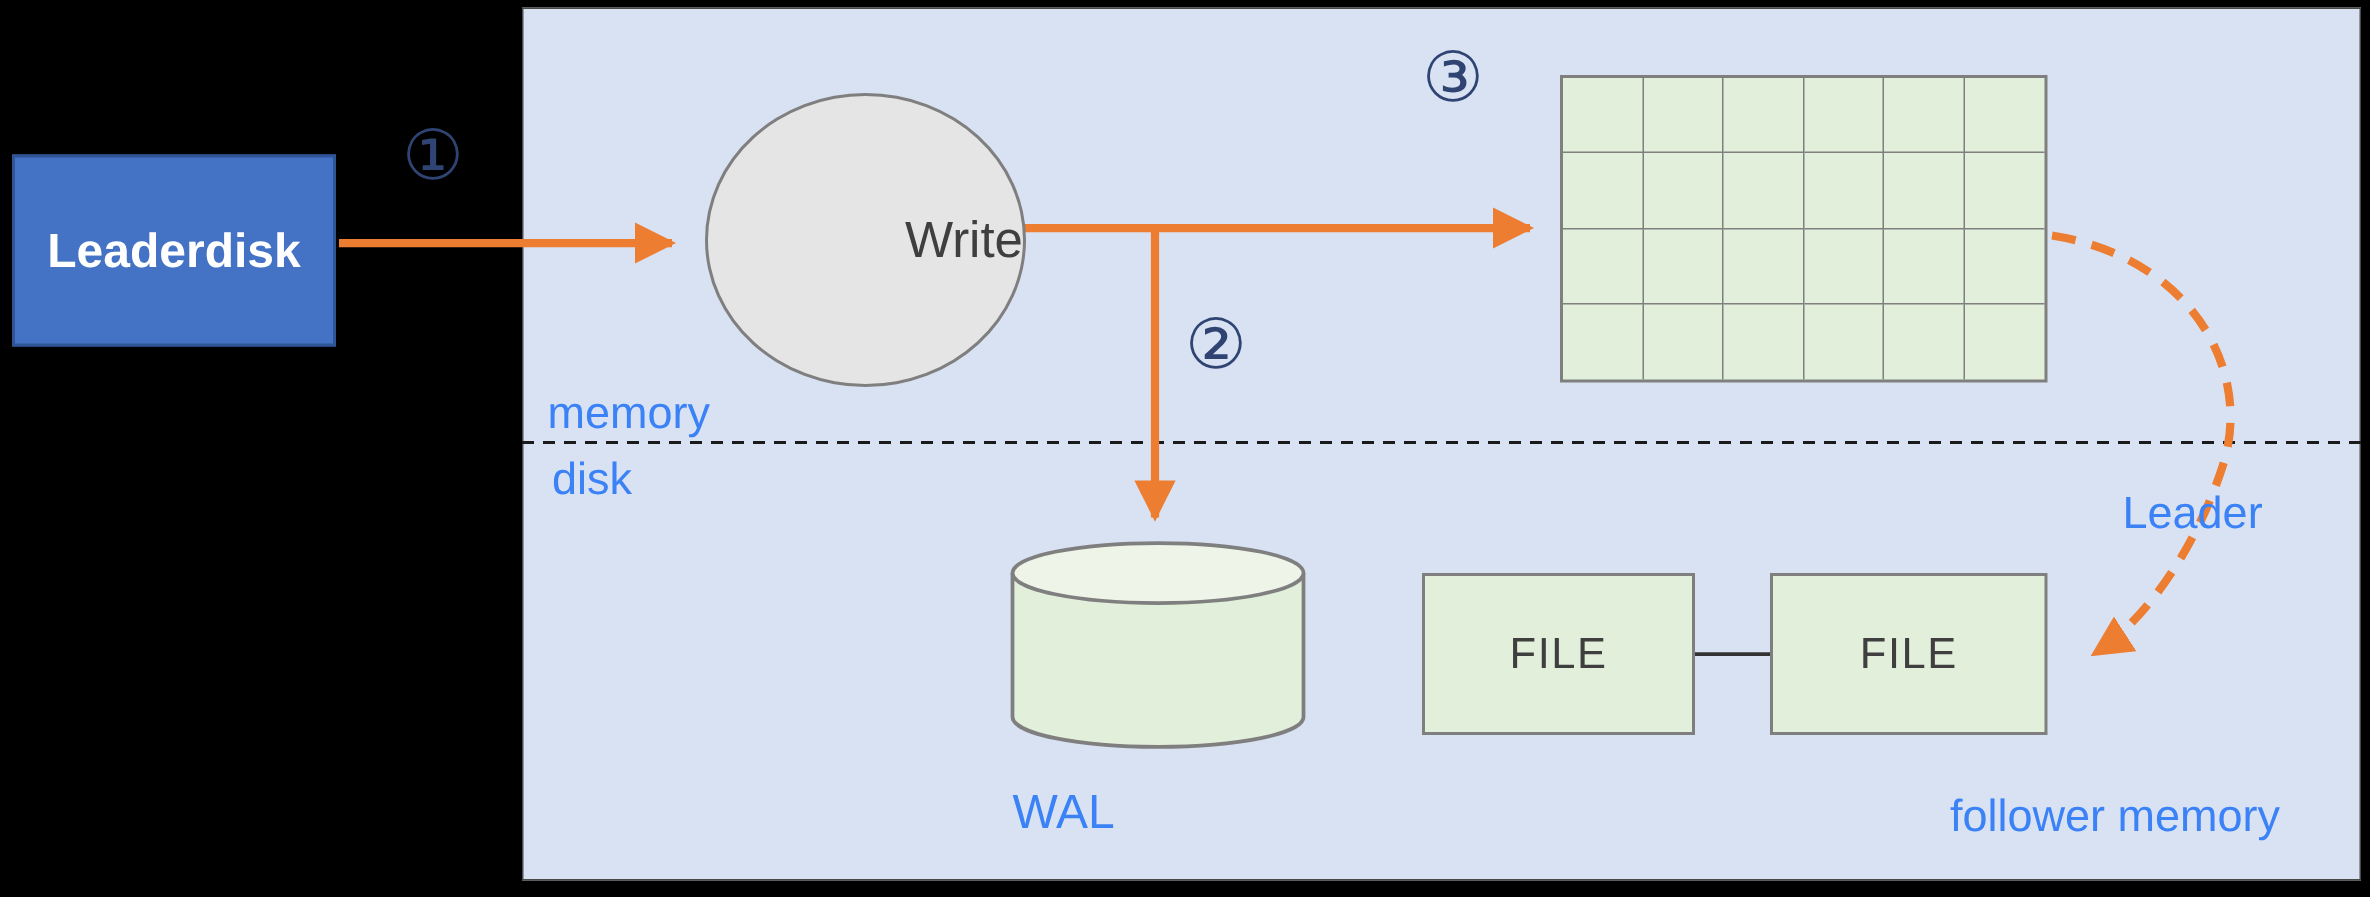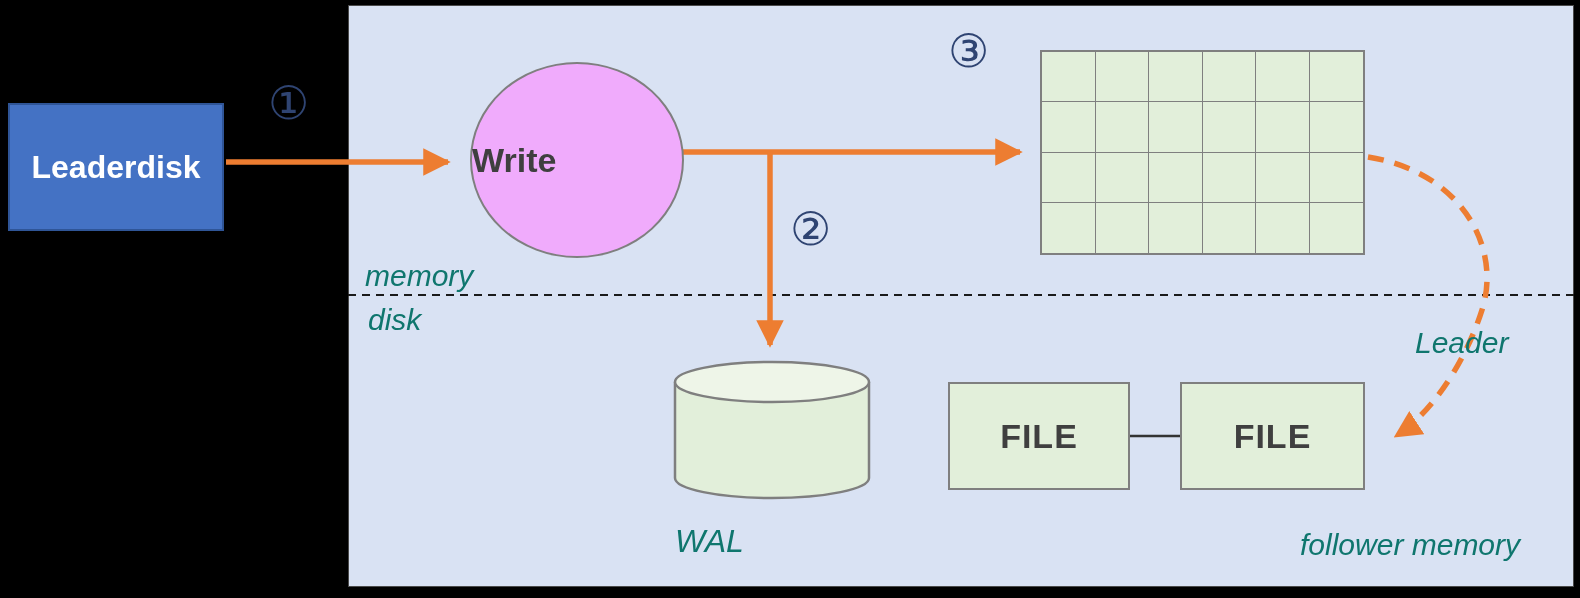--- a/index.html
+++ b/index.html
@@ -13,49 +13,49 @@
   }
   svg.connectors{position:absolute;left:0;top:0;width:1580px;height:598px;pointer-events:none;}
   .leader-box{
     position:absolute;left:8px;top:103px;width:216px;height:128px;
     background:#4472c4;border:2px solid #2f5597;box-sizing:border-box;
     display:flex;flex-direction:row;align-items:center;justify-content:center;
     color:#fff;font-weight:bold;font-size:32px;line-height:1.25;text-align:center;
   }
   .write-ellipse{
     position:absolute;left:470px;top:62px;width:214px;height:196px;
-    background:#f0abfc;border:2px solid #7f7f7f;border-radius:50%;box-sizing:border-box;
-    display:flex;align-items:center;justify-content:flex-start;
-    font-weight:bold;font-size:34px;color:#3f3f3f;
+    background:#e5e5e5;border:2px solid #7f7f7f;border-radius:50%;box-sizing:border-box;
+    display:flex;align-items:center;justify-content:flex-end;
+    font-weight:normal;font-size:34px;color:#3f3f3f;
   }
   .step-num{
     position:absolute;font-size:46px;color:#2f4472;line-height:1;
   }
   .step-1{left:268px;top:80px;}
   .step-2{left:790px;top:206px;}
   .step-3{left:948px;top:28px;}
   .memtable-grid{
     position:absolute;left:1040px;top:50px;width:325px;height:205px;
     background:#e2efda;border:2px solid #7f7f7f;box-sizing:border-box;
     display:grid;grid-template-columns:repeat(6,1fr);grid-template-rows:repeat(4,1fr);
   }
   .memtable-grid i{display:block;border-right:1.5px solid #7f7f7f;border-bottom:1.5px solid #7f7f7f;}
   .memtable-grid i:nth-child(6n){border-right:none;}
   .memtable-grid i:nth-child(n+19){border-bottom:none;}
-  .txt{position:absolute;color:#0f766e;font-size:30px;line-height:1.1;font-style:italic;}
+  .txt{position:absolute;color:#3b82f6;font-size:30px;line-height:1.1;}
   .lbl-memory{left:365px;top:259px;}
   .lbl-disk{left:344px;top:303px;margin-left:24px;}
   .lbl-wal{left:675px;top:524px;width:194px;text-align:left;font-size:32px;}
   .lbl-flush{left:1415px;top:326px;}
   .lbl-follower{left:1300px;top:528px;}
   .file-box{
     position:absolute;top:382px;height:108px;
     background:#e2efda;border:2px solid #7f7f7f;box-sizing:border-box;
     display:flex;align-items:center;justify-content:center;
-    font-weight:bold;font-size:34px;color:#3f3f3f;letter-spacing:1px;
+    font-weight:normal;font-size:29px;color:#3f3f3f;letter-spacing:1px;
   }
   .file-1{left:948px;width:182px;}
   .file-2{left:1180px;width:185px;}
 </style>
 </head>
 <body>
 
 <div class="stage">
 
   <div class="panel"></div>

